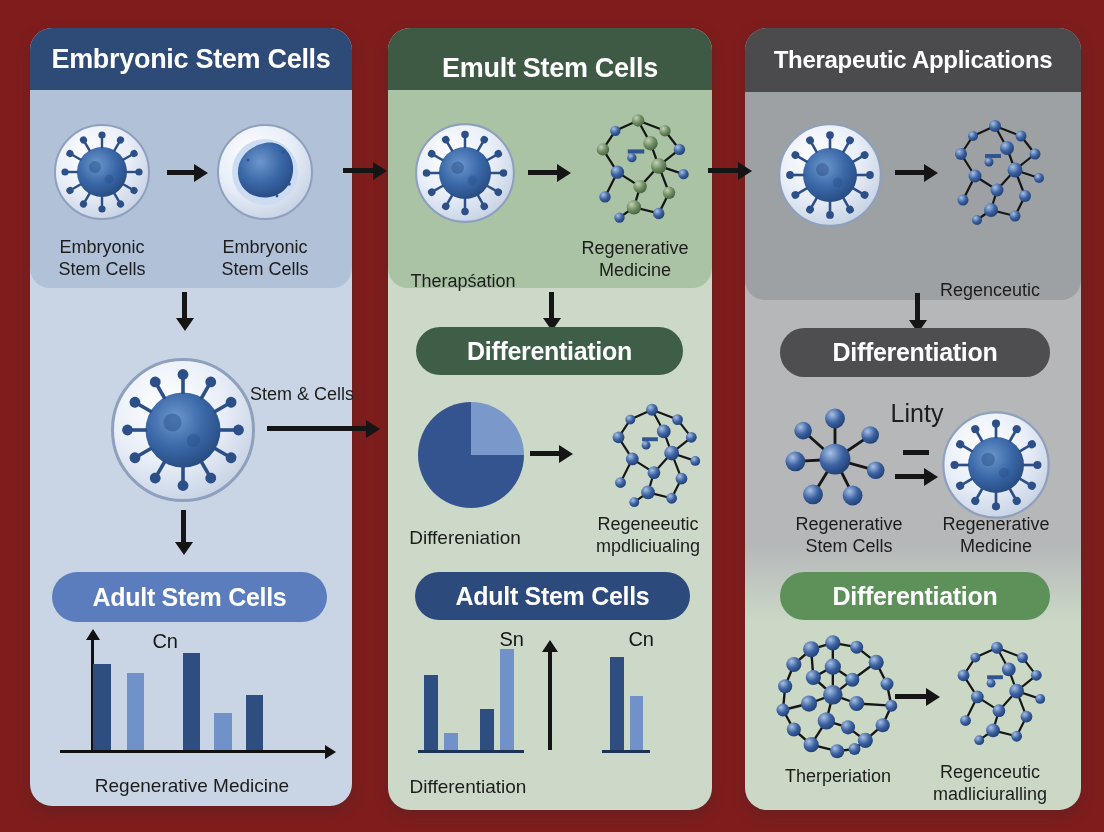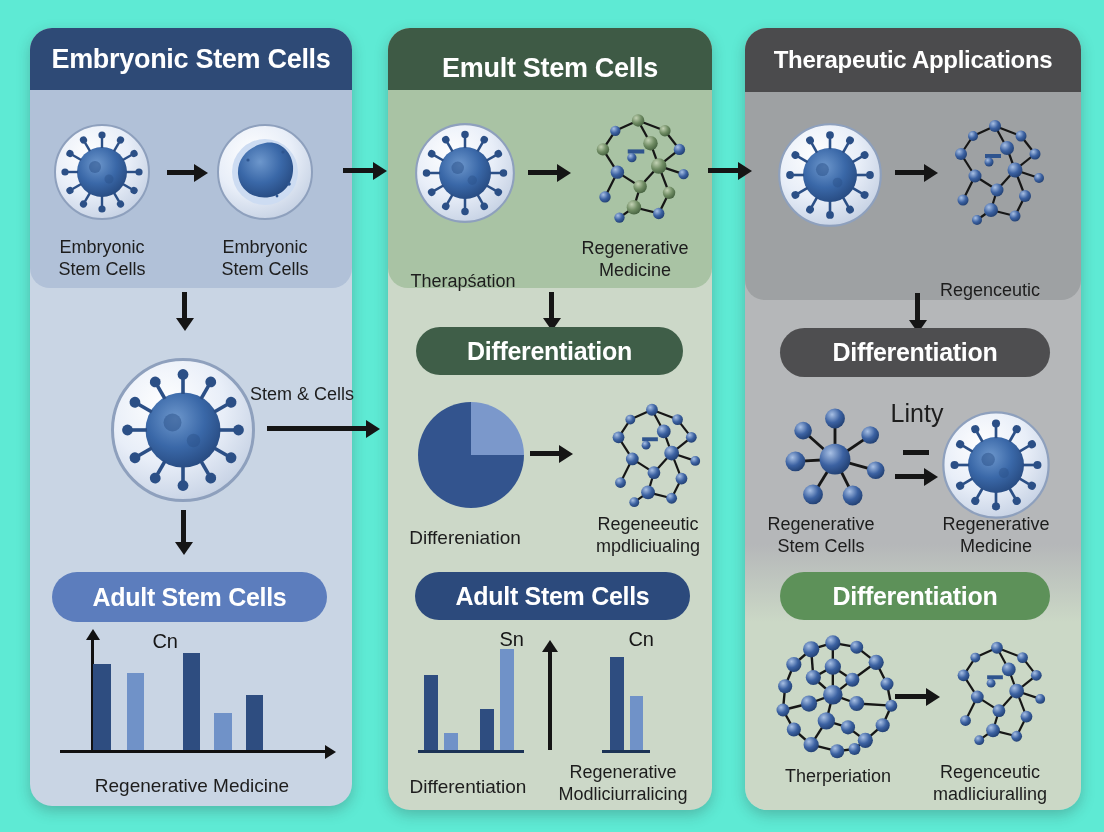--- a/index.html
+++ b/index.html
@@ -1,16 +1,16 @@
 <!DOCTYPE html>
 <html><head>
 <meta charset="utf-8">
 <style>
   html,body{margin:0;padding:0;background:#f2f1ee;}
-  #root{position:relative;width:1104px;height:832px;background:#5eead4;overflow:hidden;
+  #root{position:relative;width:1104px;height:832px;background:#7f1d1d;overflow:hidden;
         font-family:"Liberation Sans",sans-serif;}
   .col{position:absolute;top:28px;border-radius:22px;box-shadow:0 5px 14px rgba(40,40,40,.25);}
   .col1{left:30px;width:322px;height:778px;background:#c9d5e4;}
   .col2{left:388px;width:324px;height:782px;background:#ccd8c8;}
   .col3{left:745px;width:336px;height:782px;
         background:linear-gradient(180deg,#b5b7b9 0%,#b5b7b9 66%,#cbd8c6 76%,#cbd8c6 100%);}
   .colhead{position:absolute;left:0;right:0;top:0;color:#fff;font-weight:700;
            display:flex;align-items:center;justify-content:center;border-radius:22px 22px 0 0;
            letter-spacing:-.3px;}
   .h1{height:62px;background:#2e4a76;font-size:27px;}
@@ -349,21 +349,20 @@
   <div class="lbl" style="left:10px;top:748px;width:140px;font-size:19px">Differentiation</div>
 
   <div class="arr-u" style="left:160px;top:624px;height:98px"></div>
 
   <div class="ann" style="left:230px;top:600px;width:36px">Cn</div>
   <div class="chart-bars" style="left:214px;top:620px;width:48px;height:102px">
     <div class="bar dark" style="left: 8px; width: 14px; height: 93px;"></div>
     <div class="bar light" style="left: 28px; width: 13px; height: 54px;"></div>
   </div>
   <div class="baseline" style="left:214px;top:722px;width:48px"></div>
-  <div class="lbl" style="left:150px;top:734px;width:170px">Regenerative Modliciurralicing</div>
 </section>
 
 <section class="col col3">
   <header class="colhead h3">Therapeutic Applications</header>
   <div class="subpanel sp3"></div>
 
   <svg class="ill" style="left:31px;top:93px;width:108px;height:108px">
         <use href="#cellSpiky"></use>
       </svg>
   <div class="arr-r" style="left:150px;top:142px;width:30px"></div>
@@ -377,21 +376,21 @@
 
   <svg class="ill" style="left:35px;top:374px;width:110px;height:110px">
         <use href="#molStar"></use>
       </svg>
   <div class="lbl" style="left:140px;top:370px;width:64px;font-size:25px">Linty</div>
   <div class="dash" style="left:158px;top:422px;width:26px"></div>
   <div class="arr-r" style="left:150px;top:446px;width:30px"></div>
   <svg class="ill" style="left:195px;top:381px;width:112px;height:112px">
         <use href="#cellSpiky"></use>
       </svg>
-  <div class="lbl" style="left:16px;top:486px;width:120px">Regenerative Stem Cells</div>
+  <div class="lbl" style="left:44px;top:486px;width:120px">Regenerative Stem Cells</div>
   <div class="lbl" style="left:190px;top:486px;width:122px">Regenerative Medicine</div>
 
   <div class="pill" style="left:35px;top:544px;width:270px;height:48px;background:#5d9159">Differentiation</div>
 
   <svg class="ill" style="left:25px;top:604px;width:130px;height:130px">
         <use href="#molCluster"></use>
       </svg>
   <div class="arr-r" style="left:150px;top:666px;width:32px"></div>
   <svg class="ill" style="left:191px;top:606px;width:118px;height:118px">
         <use href="#mol"></use>

